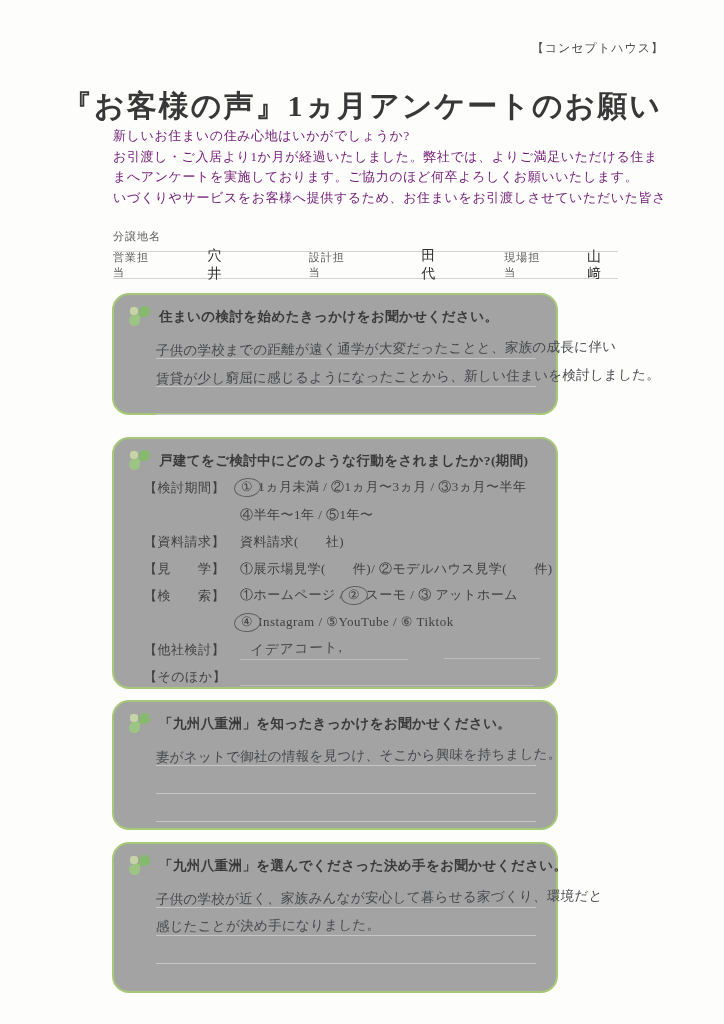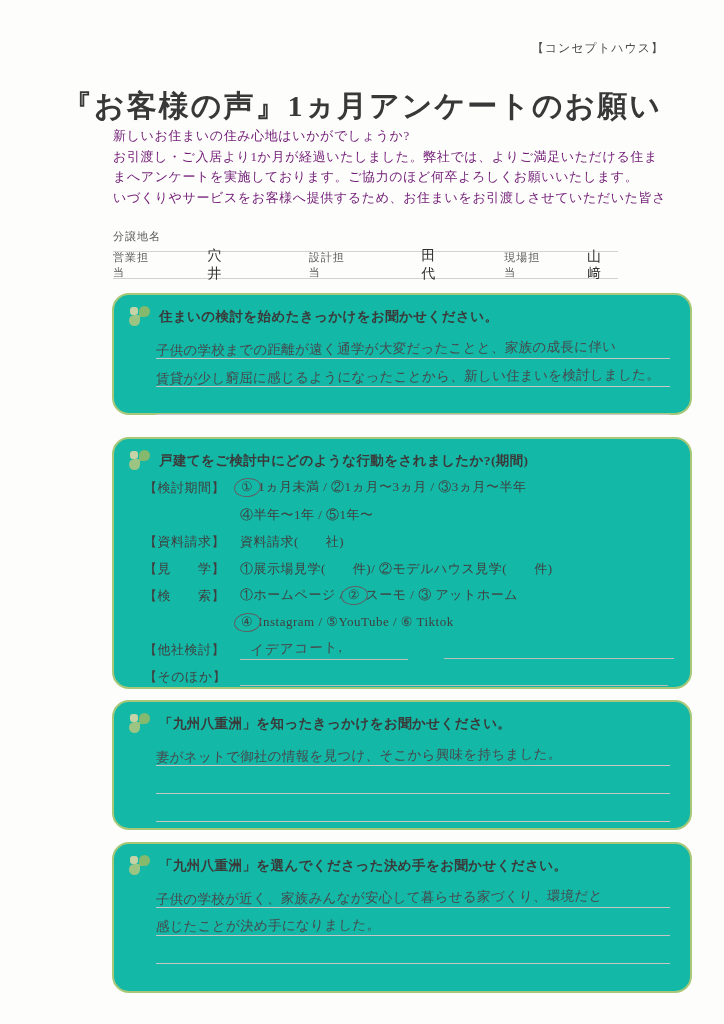--- a/index.html
+++ b/index.html
@@ -40,22 +40,22 @@
     position:absolute;top:251px;left:113px;width:505px;height:27px;
     border-bottom:1px solid #d2d2d0;
     display:flex;align-items:center;
   }
   .staff-label{font-size:11px;color:#5a5a5a;letter-spacing:1px;}
   .staff-name{font-size:14px;color:#303030;letter-spacing:2px;}
   .sp1{margin-left:48px;} .sp2{margin-left:70px;} .sp3{margin-left:66px;}
   .sp4{margin-left:52px;} .sp5{margin-left:36px;}
 
   .qbox{
-    position:absolute;left:112px;width:580px;box-sizing:border-box;
-    border:2.5px solid #a6c878;border-radius:17px;background:#14b8a6;
+    position:absolute;left:112px;width:446px;box-sizing:border-box;
+    border:2.5px solid #a6c878;border-radius:17px;background:#a3a3a3;
   }
   #box1{top:293px;height:122px;}
   #box2{top:437px;height:252px;}
   #box3{top:700px;height:130px;}
   #box4{top:842px;height:151px;}
 
   .qhead{display:flex;align-items:center;gap:9px;padding:11px 14px 0 15px;}
   .qtitle{font-size:13.5px;font-weight:bold;color:#3a3a3a;letter-spacing:0.4px;white-space:nowrap;}
 
   

